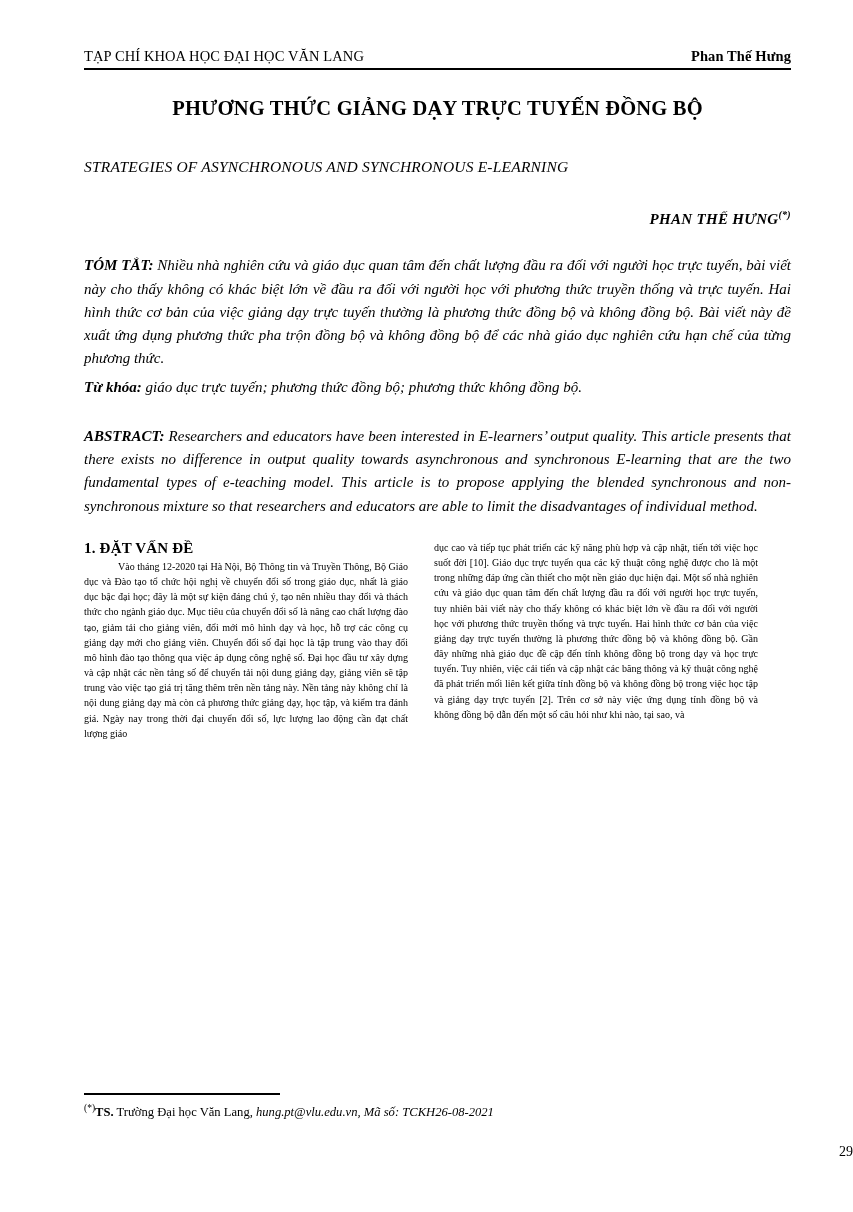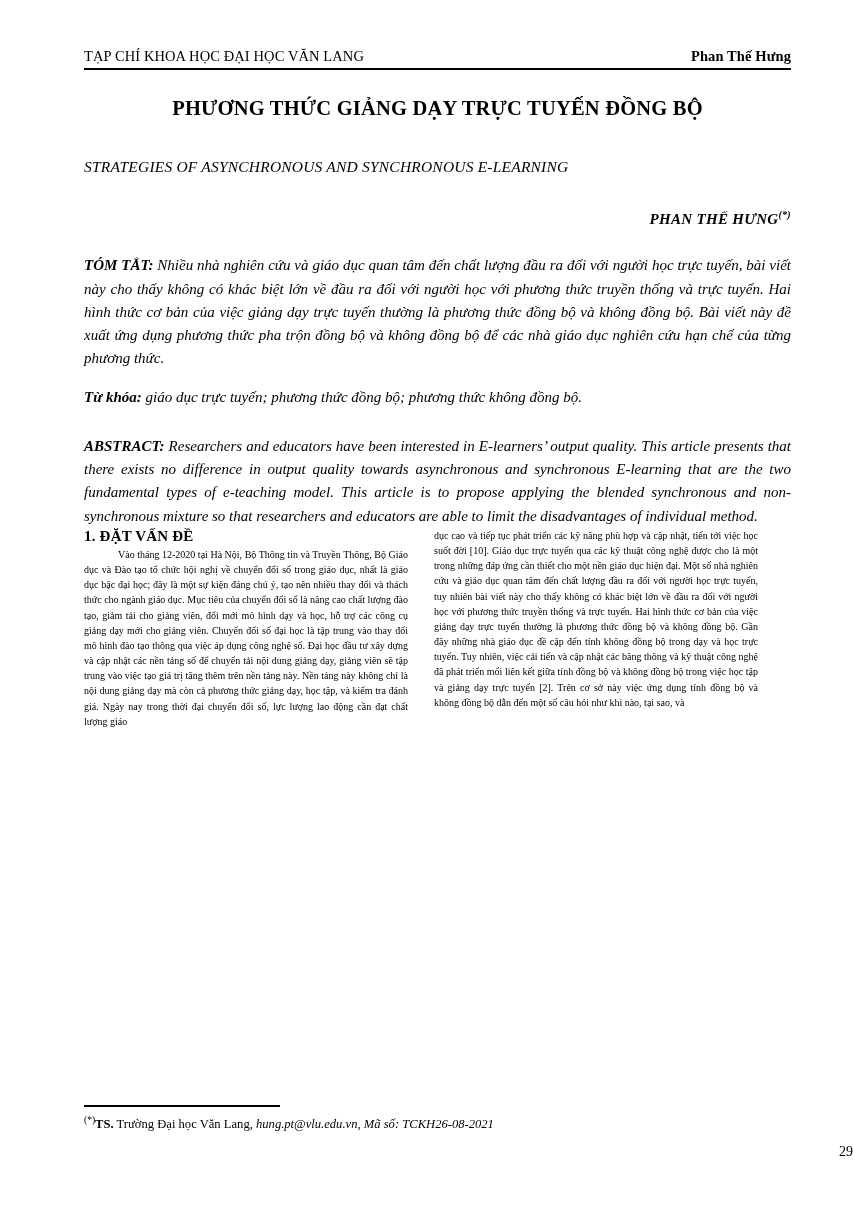--- a/index.html
+++ b/index.html
@@ -87,27 +87,28 @@
   }
   .abstract-label {
     font-weight: bold;
     font-style: italic;
   }
   .keywords-line {
     font-size: 15px;
     font-style: italic;
     line-height: 1.55;
     text-align: left;
-    margin-top: 15px;
+    margin-top: 5px;
   }
 
   
   .body-columns {
     display: flex;
     gap: 26px;
+    margin-top: 22px;
   }
   .col {
     width: 324px;
     flex: 0 0 324px;
   }
   .section-heading {
     font-size: 15px;
     font-weight: bold;
     margin: 0 0 2px 0;
     letter-spacing: 0.2px;
@@ -120,21 +121,21 @@
     margin: 0;
   }
   .body-par.cont {
     text-indent: 0;
   }
 
   
   .footnote-area {
     position: absolute;
     left: 84px;
-    bottom: 50px;
+    bottom: 62px;
     width: 560px;
   }
   .footnote-rule {
     border-top: 2.2px solid #000;
     width: 196px;
     margin-bottom: 7px;
   }
   .footnote-text {
     font-size: 12.6px;
     line-height: 1.4;

